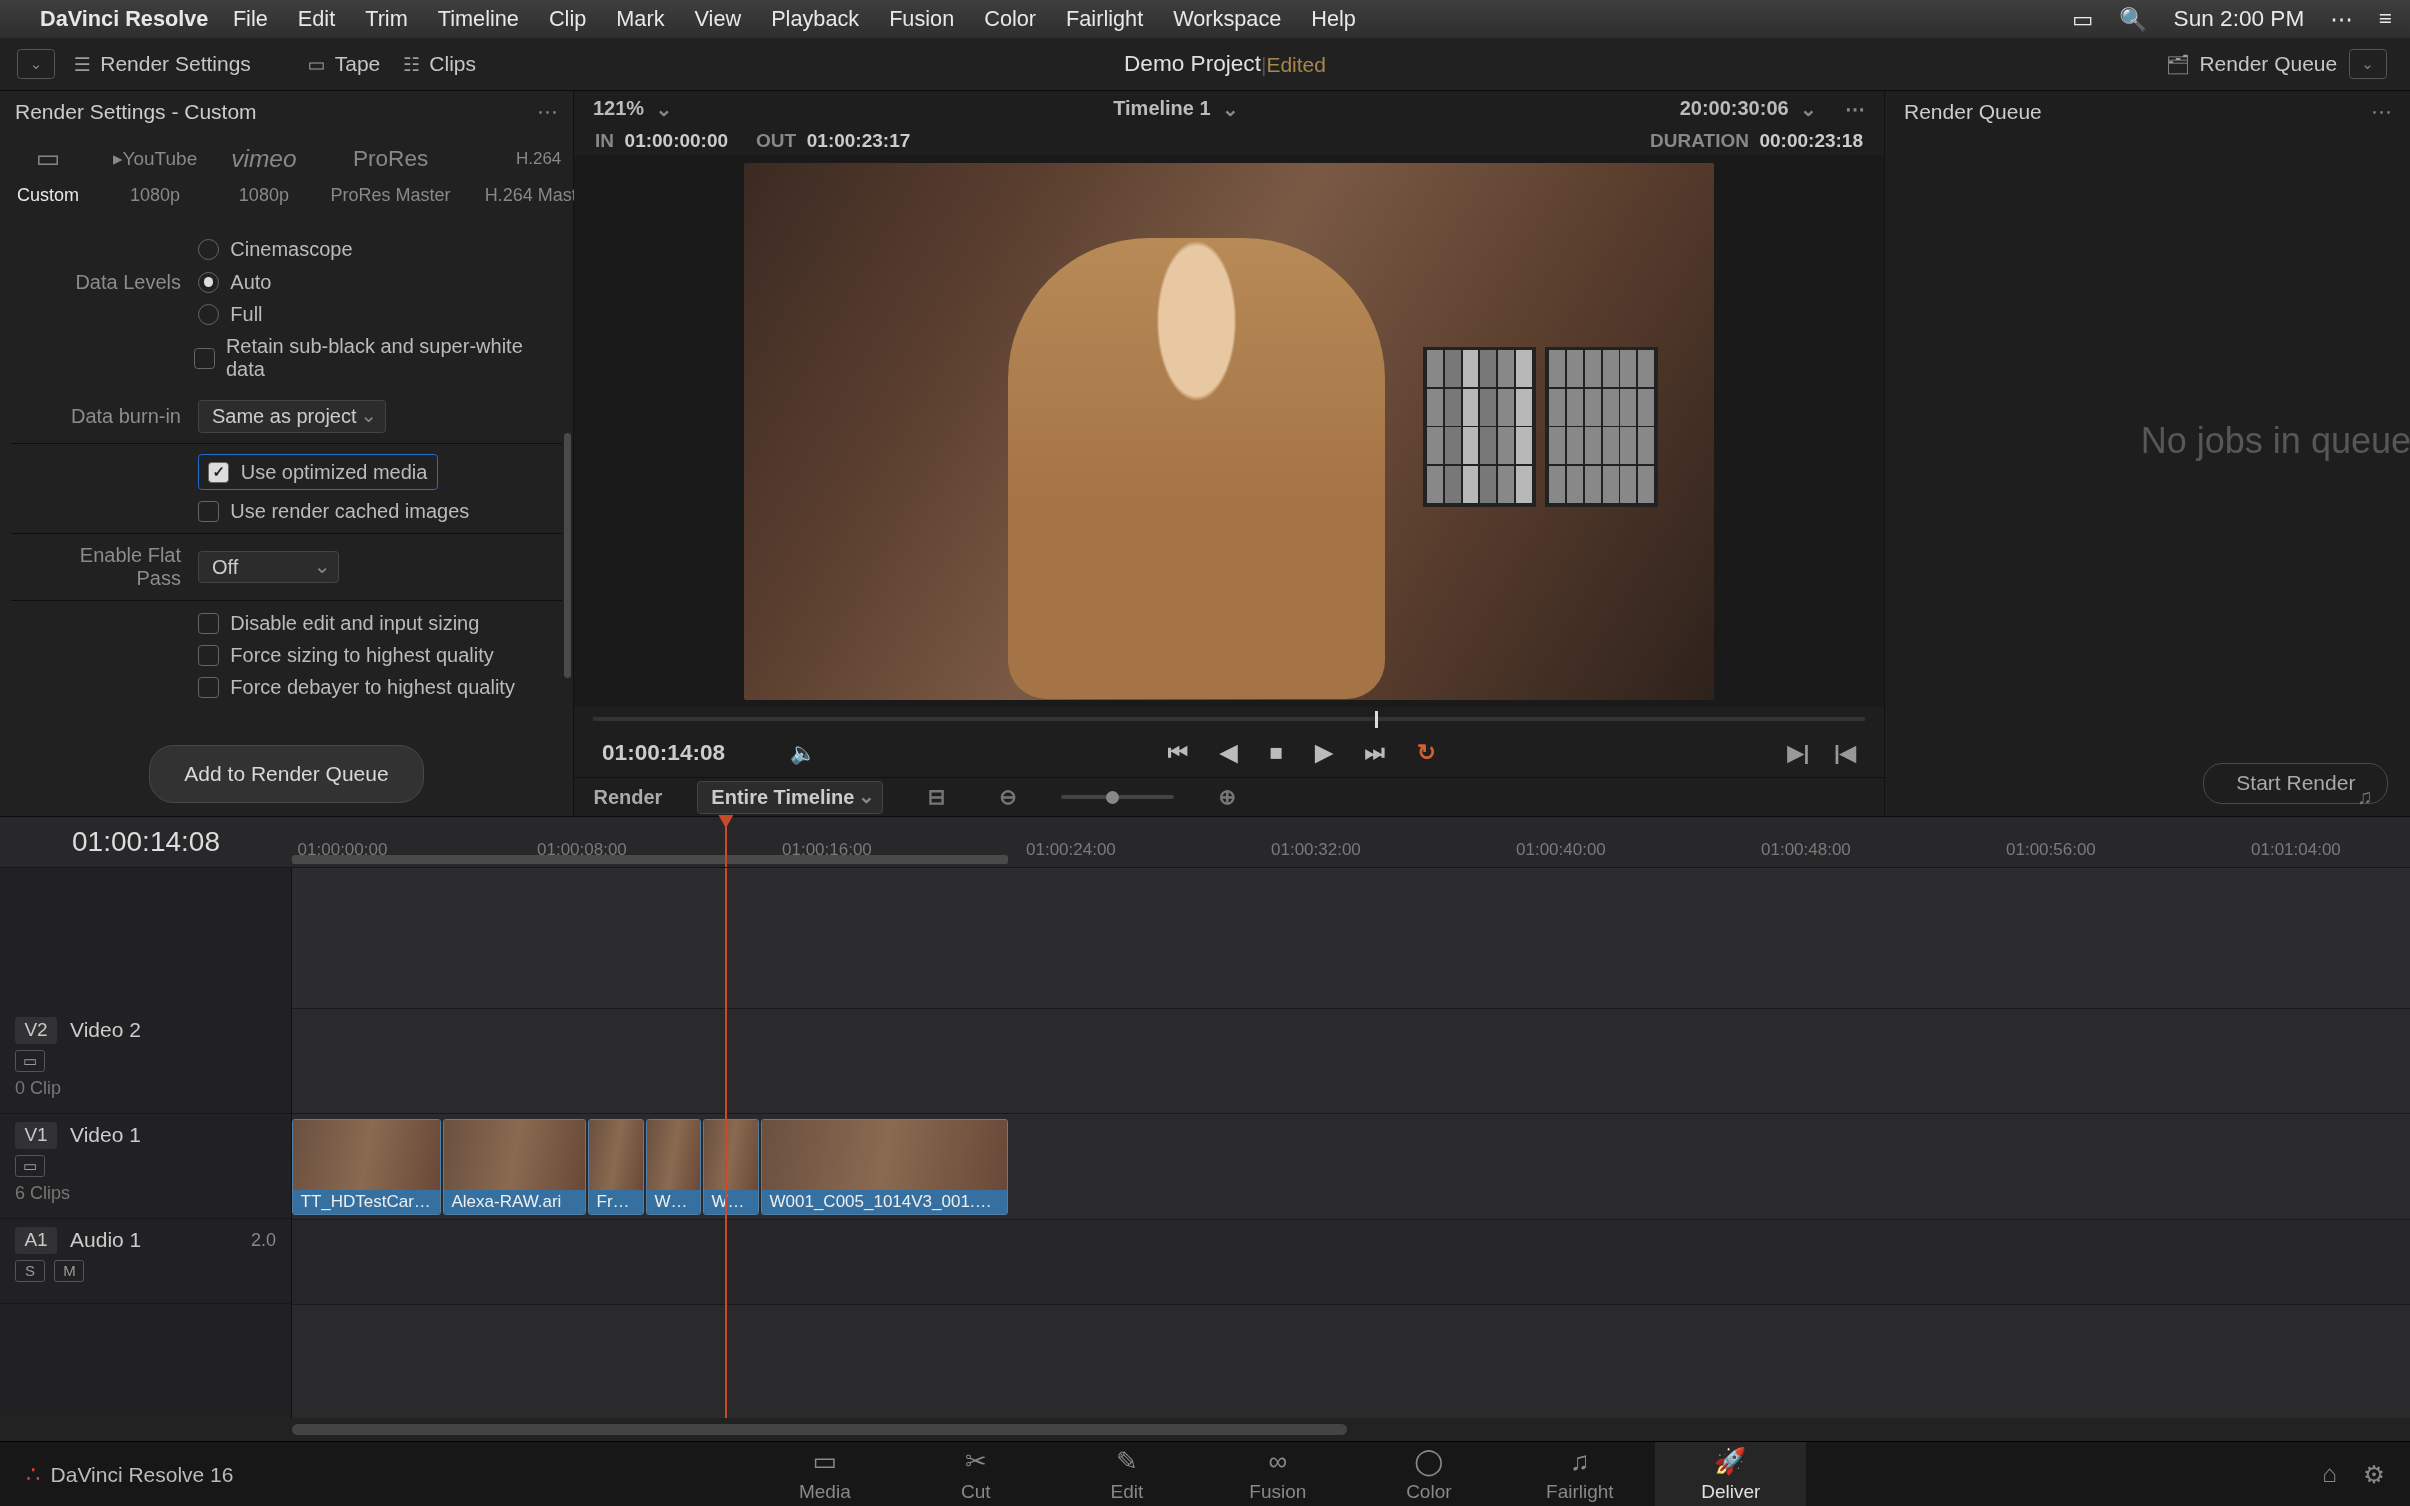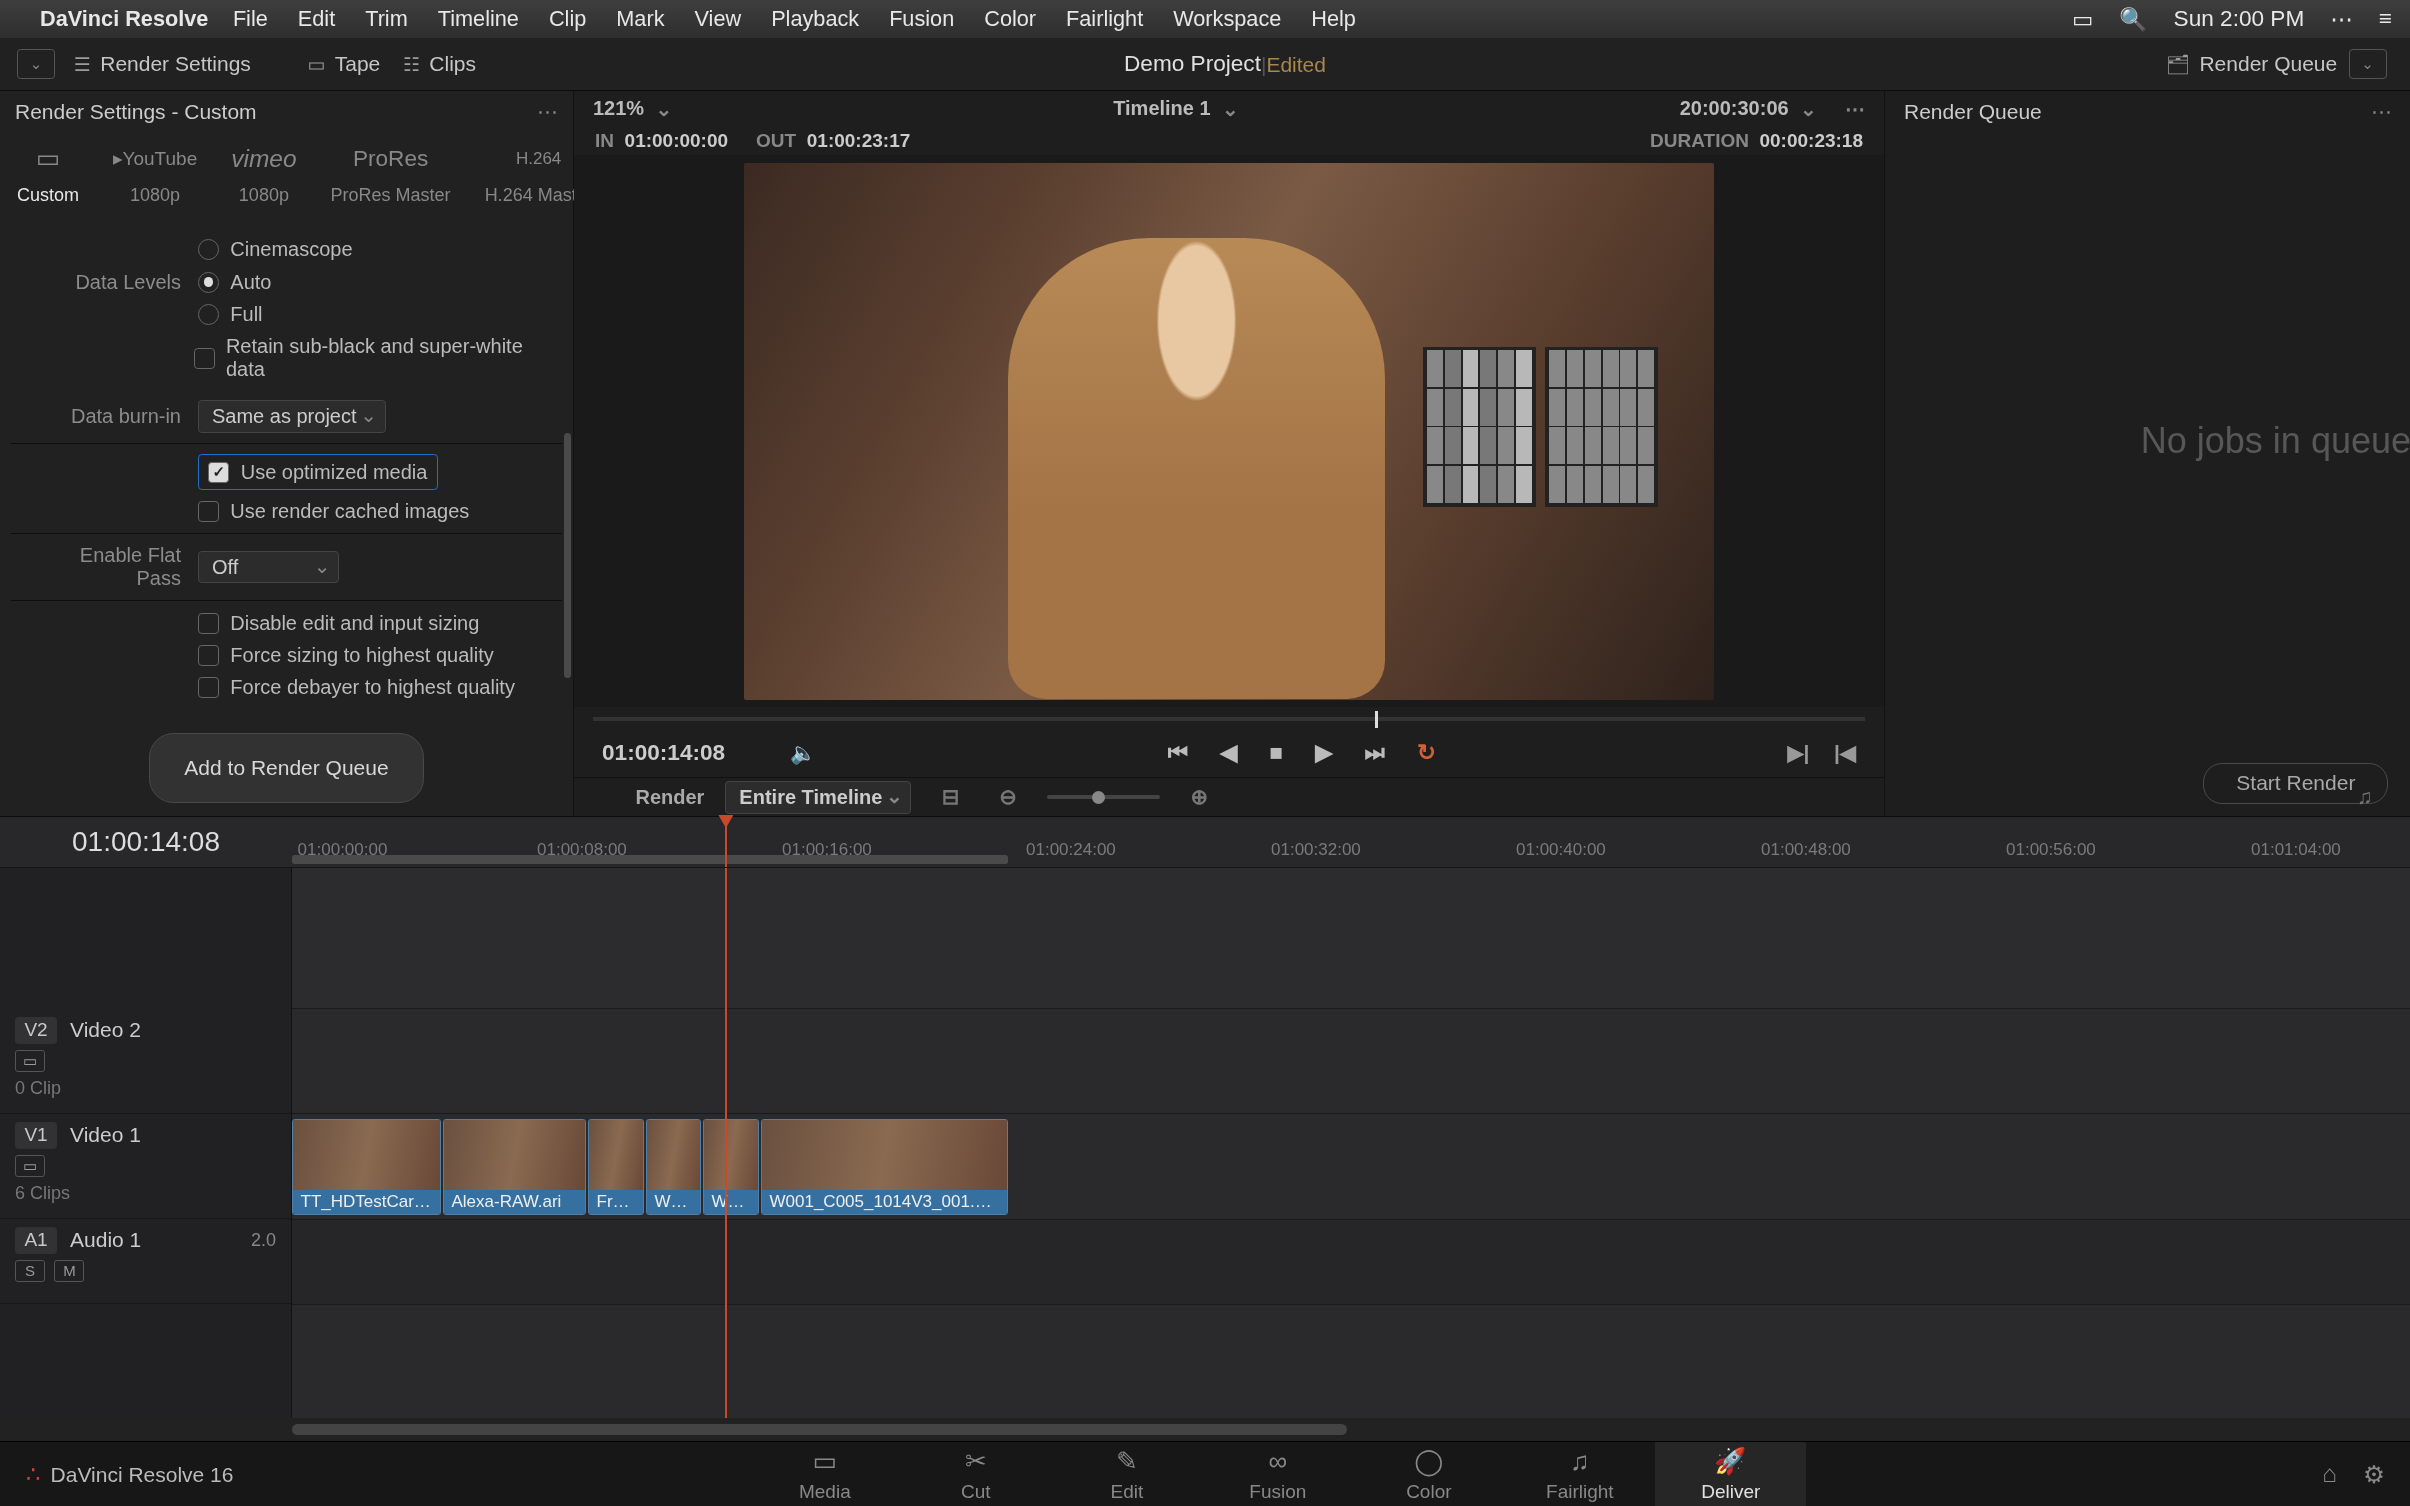--- a/index.html
+++ b/index.html
@@ -37,21 +37,21 @@
 .form-row .lbl { width:160px; text-align:right; padding-right:17px; color:#8c8c8c; }
 .form-row .radio, .form-row .check { width:21px; height:21px; border-radius:50%; border:0.9px solid #666; margin-right:11.3px; display:inline-flex; align-items:center; justify-content:center; }
 .form-row .check { border-radius:3.8px; }
 .form-row .radio.on::after { content:""; width:9.4px; height:9.4px; border-radius:50%; background:#ddd; }
 .form-row .check.on { background:#ddd; }
 .form-row .check.on::after { content:"✓"; color:#222; font-size:15px; font-weight:bold; }
 .dropdown { padding:3.8px 28px 3.8px 13px; background:#2c2c2c; border:0.9px solid #444; border-radius:3.8px; color:#ccc; font-size:20px; position:relative; }
 .dropdown::after { content:"⌄"; position:absolute; right:7.5px; top:1.9px; color:#888; }
 .highlight-box { border:1.9px solid #1f6fd0; border-radius:3.8px; padding:5.6px 9.4px; display:inline-flex; align-items:center; }
 .lp-footer { padding:13px 0; display:flex; justify-content:center; }
-.add-queue-btn { padding:22px 34px; background:#323232; border:0.9px solid #484848; border-radius:24.5px; color:#d8d8d8; font-size:21px; }
+.add-queue-btn { padding:16px 34px; background:#323232; border:0.9px solid #484848; border-radius:24.5px; color:#d8d8d8; font-size:21px; }
 .divider-h { height:0.9px; background:#0e0e0e; margin:5.6px 11.3px; }
 .scroll-thumb { position:absolute; right:1.9px; top:207px; width:7.5px; height:245px; background:#4a4a4a; border-radius:3.8px; }
 
 .viewer-head { height:41px; display:flex; align-items:center; justify-content:space-between; padding:0 19px; font-size:20px; color:#bbb; }
 .viewer-head .left-g, .viewer-head .right-g { display:flex; align-items:center; gap:11.3px; }
 .viewer-inout { height:34px; display:flex; align-items:center; padding:0 21px; gap:28px; font-size:19px; color:#888; }
 .viewer-inout .val { color:#ccc; }
 .viewer-area { flex:1; display:flex; align-items:center; justify-content:center; background:#1a1a1a; padding:7.5px; }
 .viewer-img { width:970px; height:537px; background:linear-gradient(120deg,#3b2a22 0%,#5c4030 25%,#7a5a45 45%,#5a3e2e 70%,#2e221c 100%); position:relative; border-radius:1.9px; overflow:hidden; }
 .viewer-img .person { position:absolute; left:264px; top:75px; width:377px; height:461px; background:radial-gradient(ellipse at 50% 18%,#e8c8a2 0%,#e8c8a2 14%,transparent 15%), linear-gradient(#b78a56 0%,#a47346 60%); border-radius:141px 141px 38px 38px; }
@@ -60,21 +60,21 @@
 .viewer-img .chart .cell { background:#888; }
 .scrubber { height:24.5px; position:relative; margin:0 19px; }
 .scrubber .bar { position:absolute; top:10.4px; left:0; right:0; height:3.8px; background:#333; }
 .scrubber .mark { position:absolute; top:3.8px; left:61.5%; width:2.8px; height:17px; background:#ddd; }
 .transport { height:58px; display:flex; align-items:center; padding:0 28px; font-size:21px; color:#ccc; }
 .transport .tc { font-size:22.6px; width:188px; }
 .transport .center-controls { flex:1; display:flex; align-items:center; justify-content:center; gap:32px; font-size:22.6px; color:#bbb; }
 .transport .loop { color:#d06038; }
 .transport .right-controls { display:flex; align-items:center; gap:24.5px; color:#999; }
 
-.render-row { height:45px; display:flex; align-items:center; justify-content:center; gap:21px; font-size:20px; color:#aaa; background:#1e1e1e; border-top:0.9px solid #111; }
+.render-row { height:45px; display:flex; align-items:center; justify-content:center; gap:35px; font-size:20px; color:#aaa; background:#1e1e1e; border-top:0.9px solid #111; }
 .render-row .opt-ic { color:#777; margin:0 9.4px; font-size:21px; }
 
 .rq-head { height:41px; display:flex; align-items:center; padding:0 19px; font-size:21px; color:#ccc; }
 .rq-body { flex:1; display:flex; align-items:center; justify-content:flex-end; color:#575757; font-size:36px; }
 .rq-foot { height:66px; display:flex; align-items:center; justify-content:flex-end; padding:0 22.6px; }
 .start-render-btn { padding:7.5px 32px; border:0.9px solid #4a4a4a; border-radius:19px; color:#a8a8a8; font-size:21px; }
 
 .timeline { height:calc(1507px - 38px - 53px - 725px - 66px); background:#28282a; display:flex; flex-direction:column; border-top:0.9px solid #0d0d0d; }
 .tl-ruler { height:51px; display:flex; background:#28282a; border-bottom:0.9px solid #161616; }
 .tl-ruler .tc-box { width:292px; display:flex; align-items:center; justify-content:center; font-size:28px; color:#ddd; font-weight:500; }

